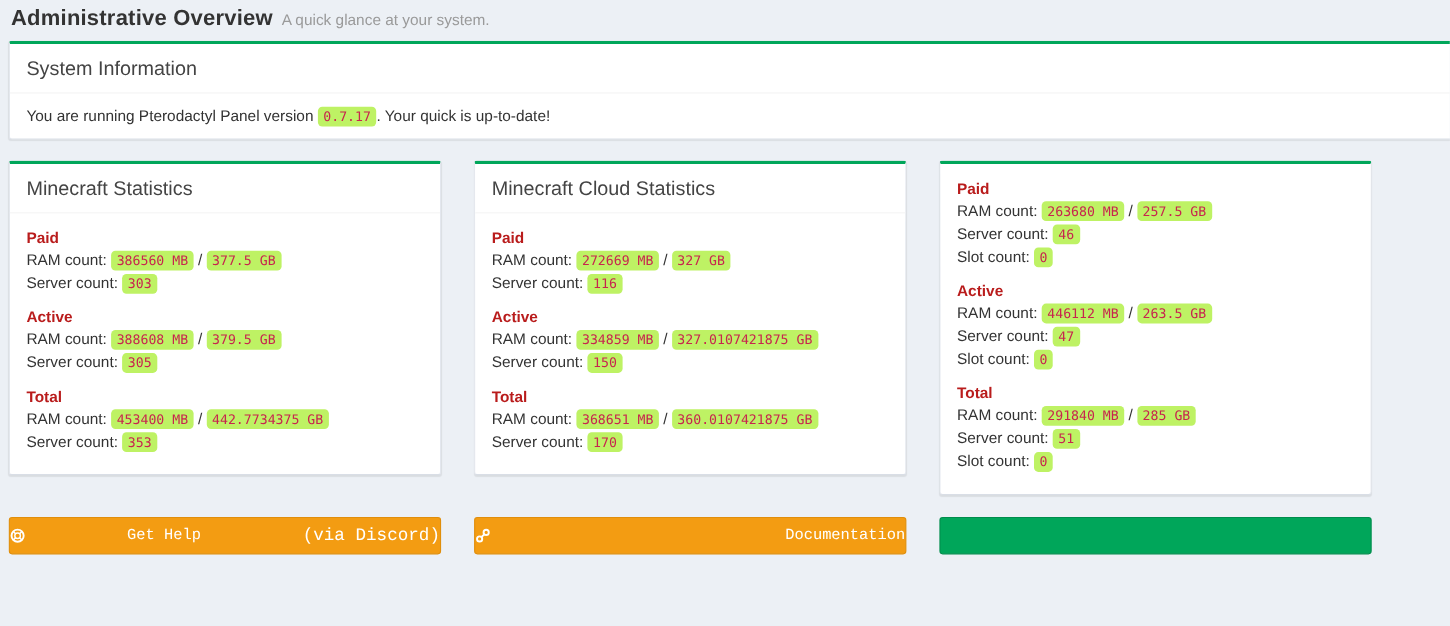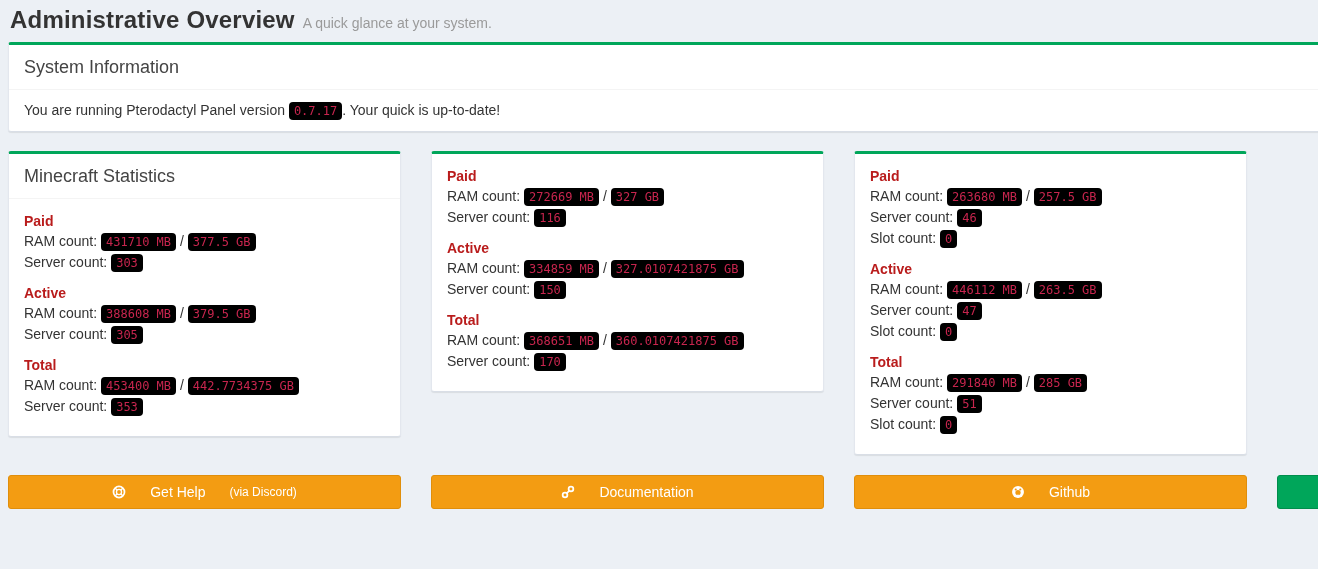--- a/index.html
+++ b/index.html
@@ -9,21 +9,21 @@
     overflow: hidden;
     background: #ecf0f5;
     font-family: "Liberation Sans", sans-serif;
     font-size: 14px;
     color: #333;
   }
   .content { position: relative; width: 1720px; }
 
   
   .page-header { padding: 6px 10px 8px 10px; }
-  .page-header h1 { display: inline; margin: 0; font-size: 24px; font-weight: 600; color: #333; letter-spacing: 0.2px; }
+  .page-header h1 { display: inline; margin: 0; font-size: 20px; font-weight: 600; color: #333; letter-spacing: 0.2px; }
   .page-header .subtitle { font-size: 14px; color: #9a9a9a; font-weight: 400; margin-left: 8px; }
 
   
   .box {
     background: #fff;
     border-top: 3px solid #00a65a;
     border-radius: 3px;
     border-left: 1px solid #e3e7ee;
     border-right: 1px solid #e3e7ee;
     border-bottom: 1px solid #d9dee6;
@@ -44,41 +44,42 @@
   .cards-row { display: flex; align-items: flex-start; gap: 30px; margin: 19px 0 0 8px; }
   .card { width: 393px; }
   .card .box-body p { margin: 0 0 10px 0; }
   .card .box-body p:last-child { margin-bottom: 5px; }
   .section-label { font-weight: 700; color: #b91c1c; }
 
   code.stat {
     font-family: "DejaVu Sans Mono", monospace;
     font-size: 12px;
     color: #c7254e;
-    background: #000000;
+    background: #bef264;
     padding: 2px 5px;
     border-radius: 4px;
     white-space: nowrap;
   }
   .slash { color: #333; }
 
   
   .buttons-row { display: flex; gap: 30px; margin: 20px 0 0 8px; }
   .btn {
     width: 393px; height: 34px;
-    display: flex; align-items: center; justify-content: center; gap: 24px;
+    display: flex; align-items: center; justify-content: space-between; gap: 24px;
     color: #fff; font-size: 14px;
     border-radius: 3px;
     cursor: pointer;
     text-decoration: none;
     line-height: 1;
+    font-family: Liberation Mono, monospace;
   }
   .btn-warning { background: #f39c12; border: 1px solid #e08e0b; }
   .btn-success { background: #00a65a; border: 1px solid #008d4c; }
-  .btn .sub { font-size: 12px; }
+  .btn .sub { font-size: 16px; }
   .btn .icon { display: inline-flex; align-items: center; }
 </style>
 </head>
 <body>
 
 <div class="content">
 
   <div class="page-header">
     <h1>Administrative Overview</h1><span class="subtitle">A quick glance at your system.</span>
   </div>
@@ -92,26 +93,29 @@
       <code class="stat">0.7.17</code><span>. Your quick is up-to-date!</span>
     </div>
   </div>
 
   <div class="cards-row">
       <div class="box card">
         <div class="box-header">
           <h3 class="box-title">Minecraft Statistics</h3>
         </div>
         <div class="box-body">
-          <p class="section"><strong class="section-label">Paid</strong><br><span>RAM count: </span><code class="stat">431710 MB</code><span class="slash"> / </span><code class="stat">377.5 GB</code><br><span>Server count: </span><code class="stat">303</code></p>
+          <p class="section"><strong class="section-label">Paid</strong><br><span>RAM count: </span><code class="stat">386560 MB</code><span class="slash"> / </span><code class="stat">377.5 GB</code><br><span>Server count: </span><code class="stat">303</code></p>
           <p class="section"><strong class="section-label">Active</strong><br><span>RAM count: </span><code class="stat">388608 MB</code><span class="slash"> / </span><code class="stat">379.5 GB</code><br><span>Server count: </span><code class="stat">305</code></p>
           <p class="section"><strong class="section-label">Total</strong><br><span>RAM count: </span><code class="stat">453400 MB</code><span class="slash"> / </span><code class="stat">442.7734375 GB</code><br><span>Server count: </span><code class="stat">353</code></p>
         </div>
       </div>
       <div class="box card">
+        <div class="box-header">
+          <h3 class="box-title">Minecraft Cloud Statistics</h3>
+        </div>
         <div class="box-body">
           <p class="section"><strong class="section-label">Paid</strong><br><span>RAM count: </span><code class="stat">272669 MB</code><span class="slash"> / </span><code class="stat">327 GB</code><br><span>Server count: </span><code class="stat">116</code></p>
           <p class="section"><strong class="section-label">Active</strong><br><span>RAM count: </span><code class="stat">334859 MB</code><span class="slash"> / </span><code class="stat">327.0107421875 GB</code><br><span>Server count: </span><code class="stat">150</code></p>
           <p class="section"><strong class="section-label">Total</strong><br><span>RAM count: </span><code class="stat">368651 MB</code><span class="slash"> / </span><code class="stat">360.0107421875 GB</code><br><span>Server count: </span><code class="stat">170</code></p>
         </div>
       </div>
       <div class="box card">
         <div class="box-body">
           <p class="section"><strong class="section-label">Paid</strong><br><span>RAM count: </span><code class="stat">263680 MB</code><span class="slash"> / </span><code class="stat">257.5 GB</code><br><span>Server count: </span><code class="stat">46</code><br><span>Slot count: </span><code class="stat">0</code></p>
           <p class="section"><strong class="section-label">Active</strong><br><span>RAM count: </span><code class="stat">446112 MB</code><span class="slash"> / </span><code class="stat">263.5 GB</code><br><span>Server count: </span><code class="stat">47</code><br><span>Slot count: </span><code class="stat">0</code></p>
@@ -142,28 +146,16 @@
           <svg width="14" height="14" viewBox="0 0 16 16">
             <g fill="none" stroke="#fff" stroke-width="2" stroke-linecap="round">
               <circle cx="4.6" cy="11.4" r="2.7"></circle>
               <circle cx="11.4" cy="4.6" r="2.7"></circle>
               <line x1="6.6" y1="9.4" x2="9.4" y2="6.6"></line>
             </g>
           </svg>
         </span>
         <span>Documentation</span>
       </a>
-      <a class="btn btn-warning">
-        <span class="icon">
-          <svg width="14" height="14" viewBox="0 0 16 16">
-            <circle cx="8" cy="8" r="6.8" fill="#fff"></circle>
-            <circle cx="8" cy="8.6" r="3" fill="#f39c12"></circle>
-            <circle cx="5.4" cy="5.2" r="1.2" fill="#f39c12"></circle>
-            <circle cx="10.6" cy="5.2" r="1.2" fill="#f39c12"></circle>
-            <rect x="7.2" y="11" width="1.6" height="3.5" fill="#fff"></rect>
-          </svg>
-        </span>
-        <span>Github</span>
-      </a>
       <a class="btn btn-success"></a>
     </div>
 
 </div>
 
 </body></html>

